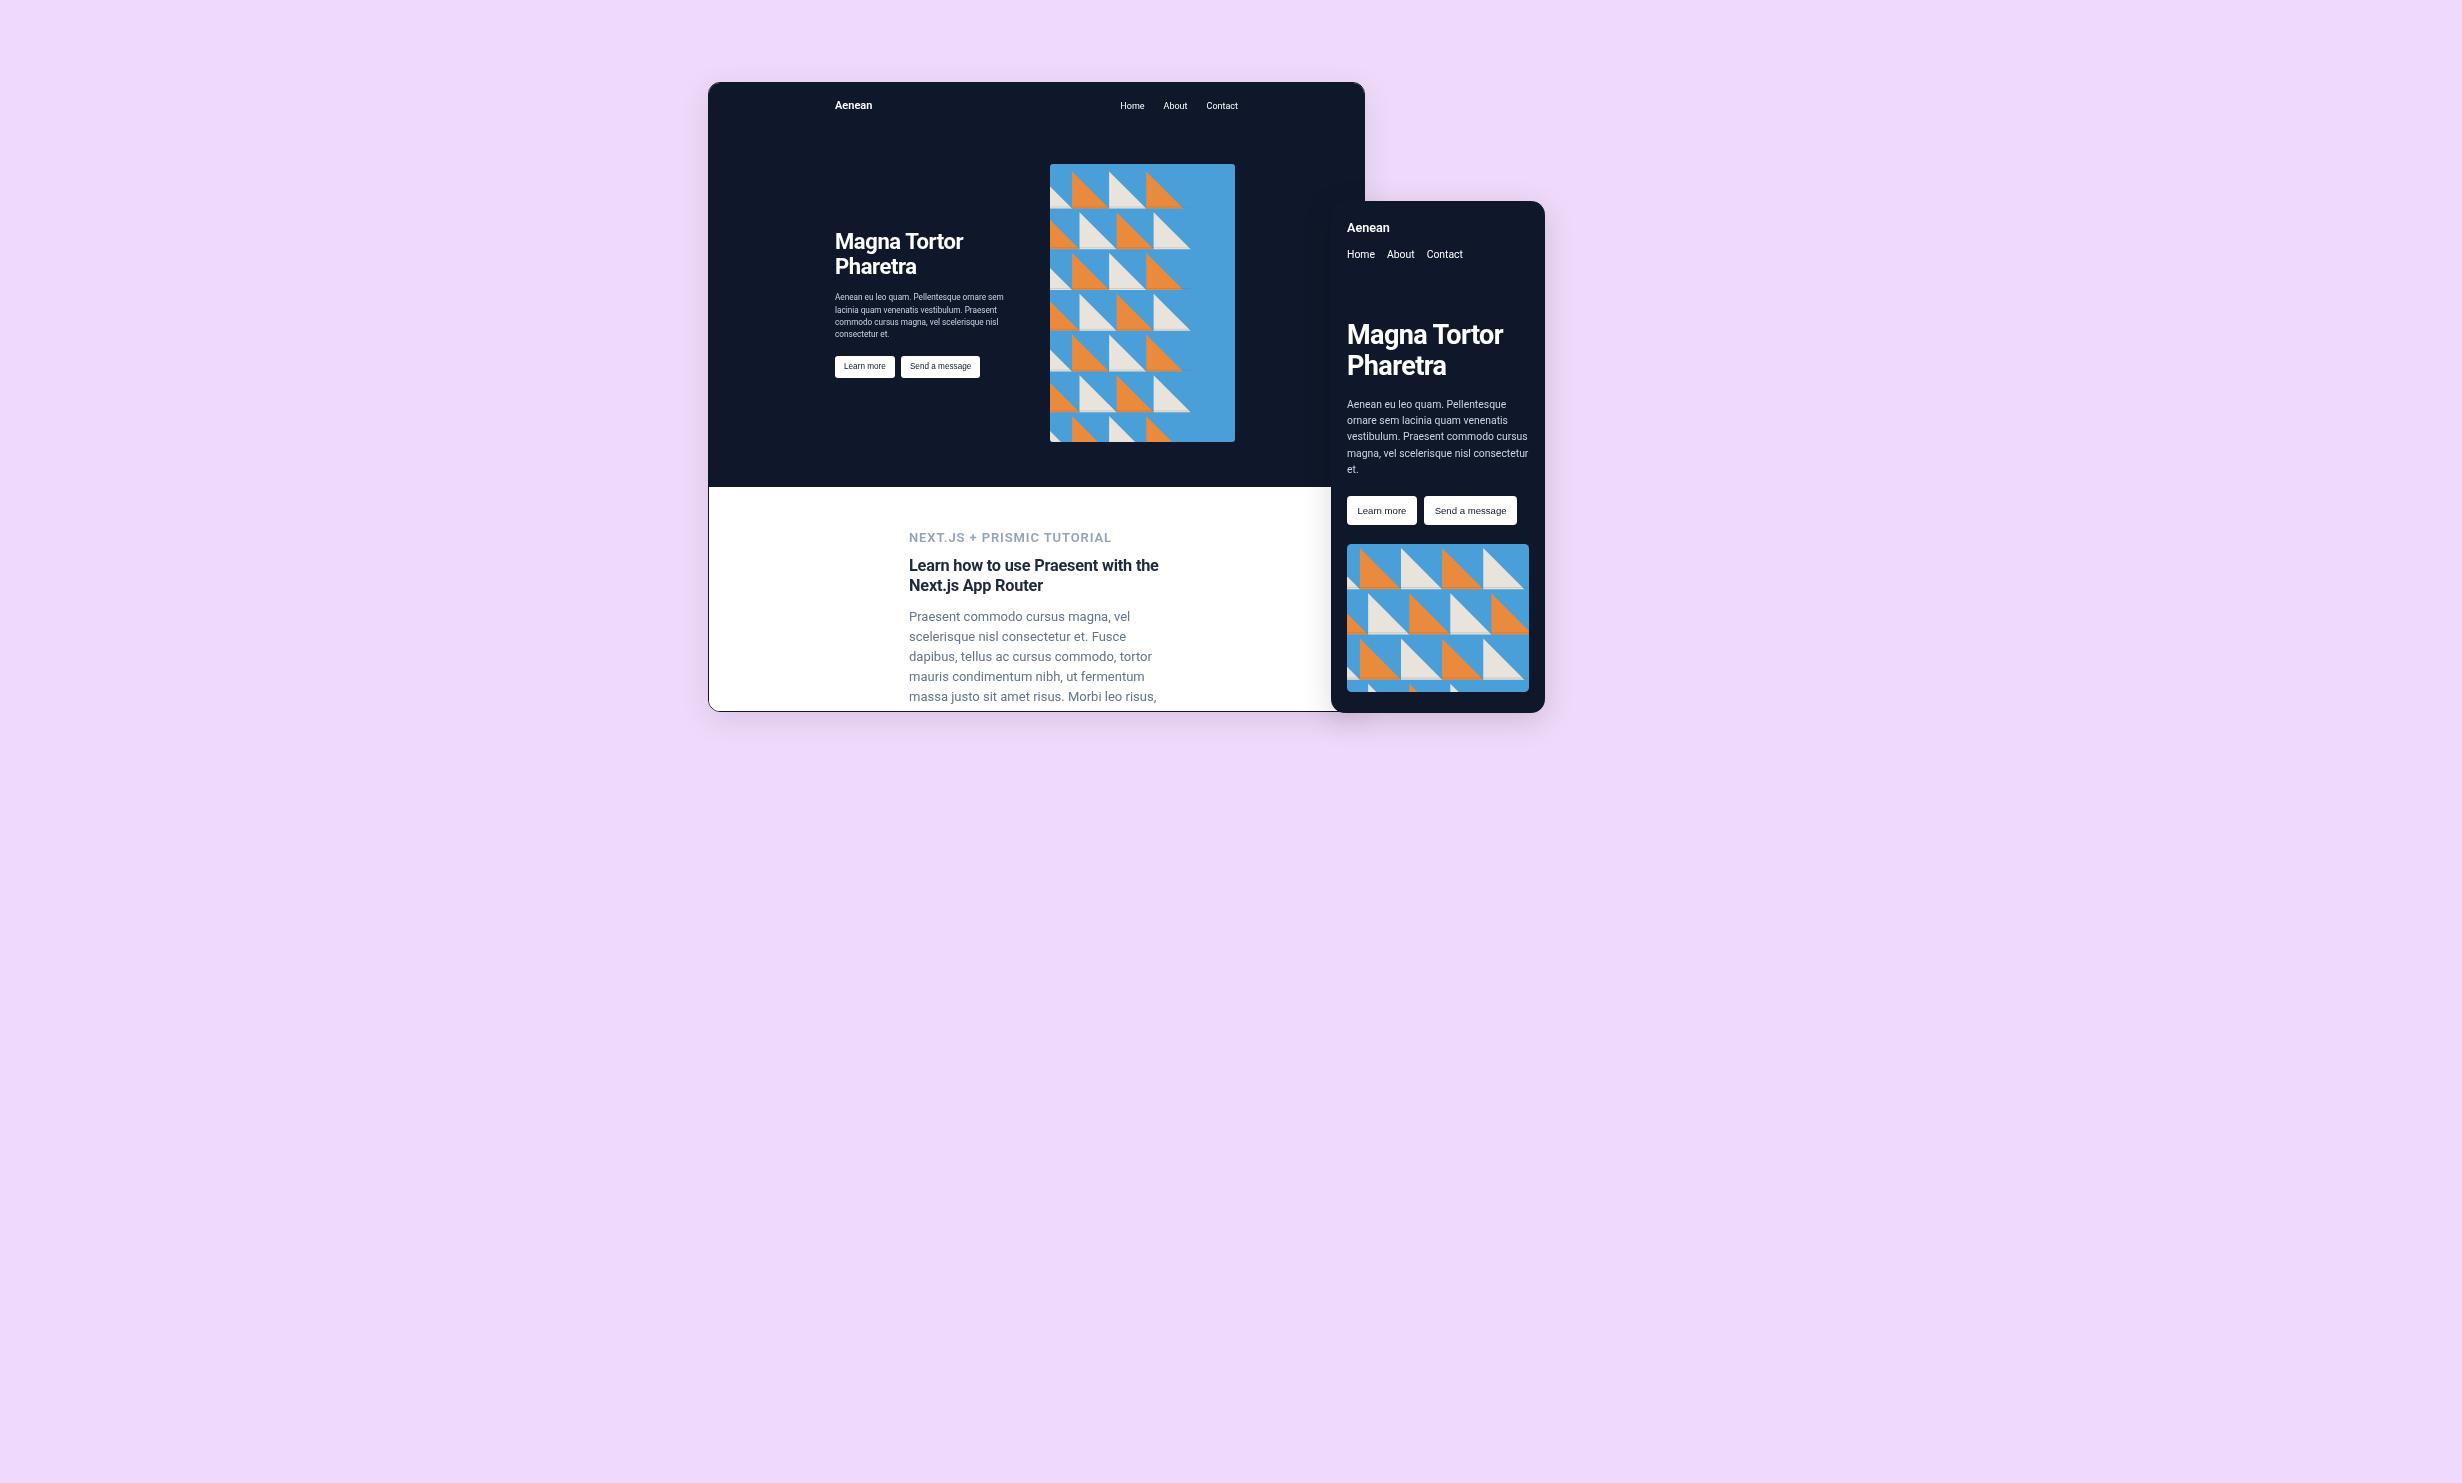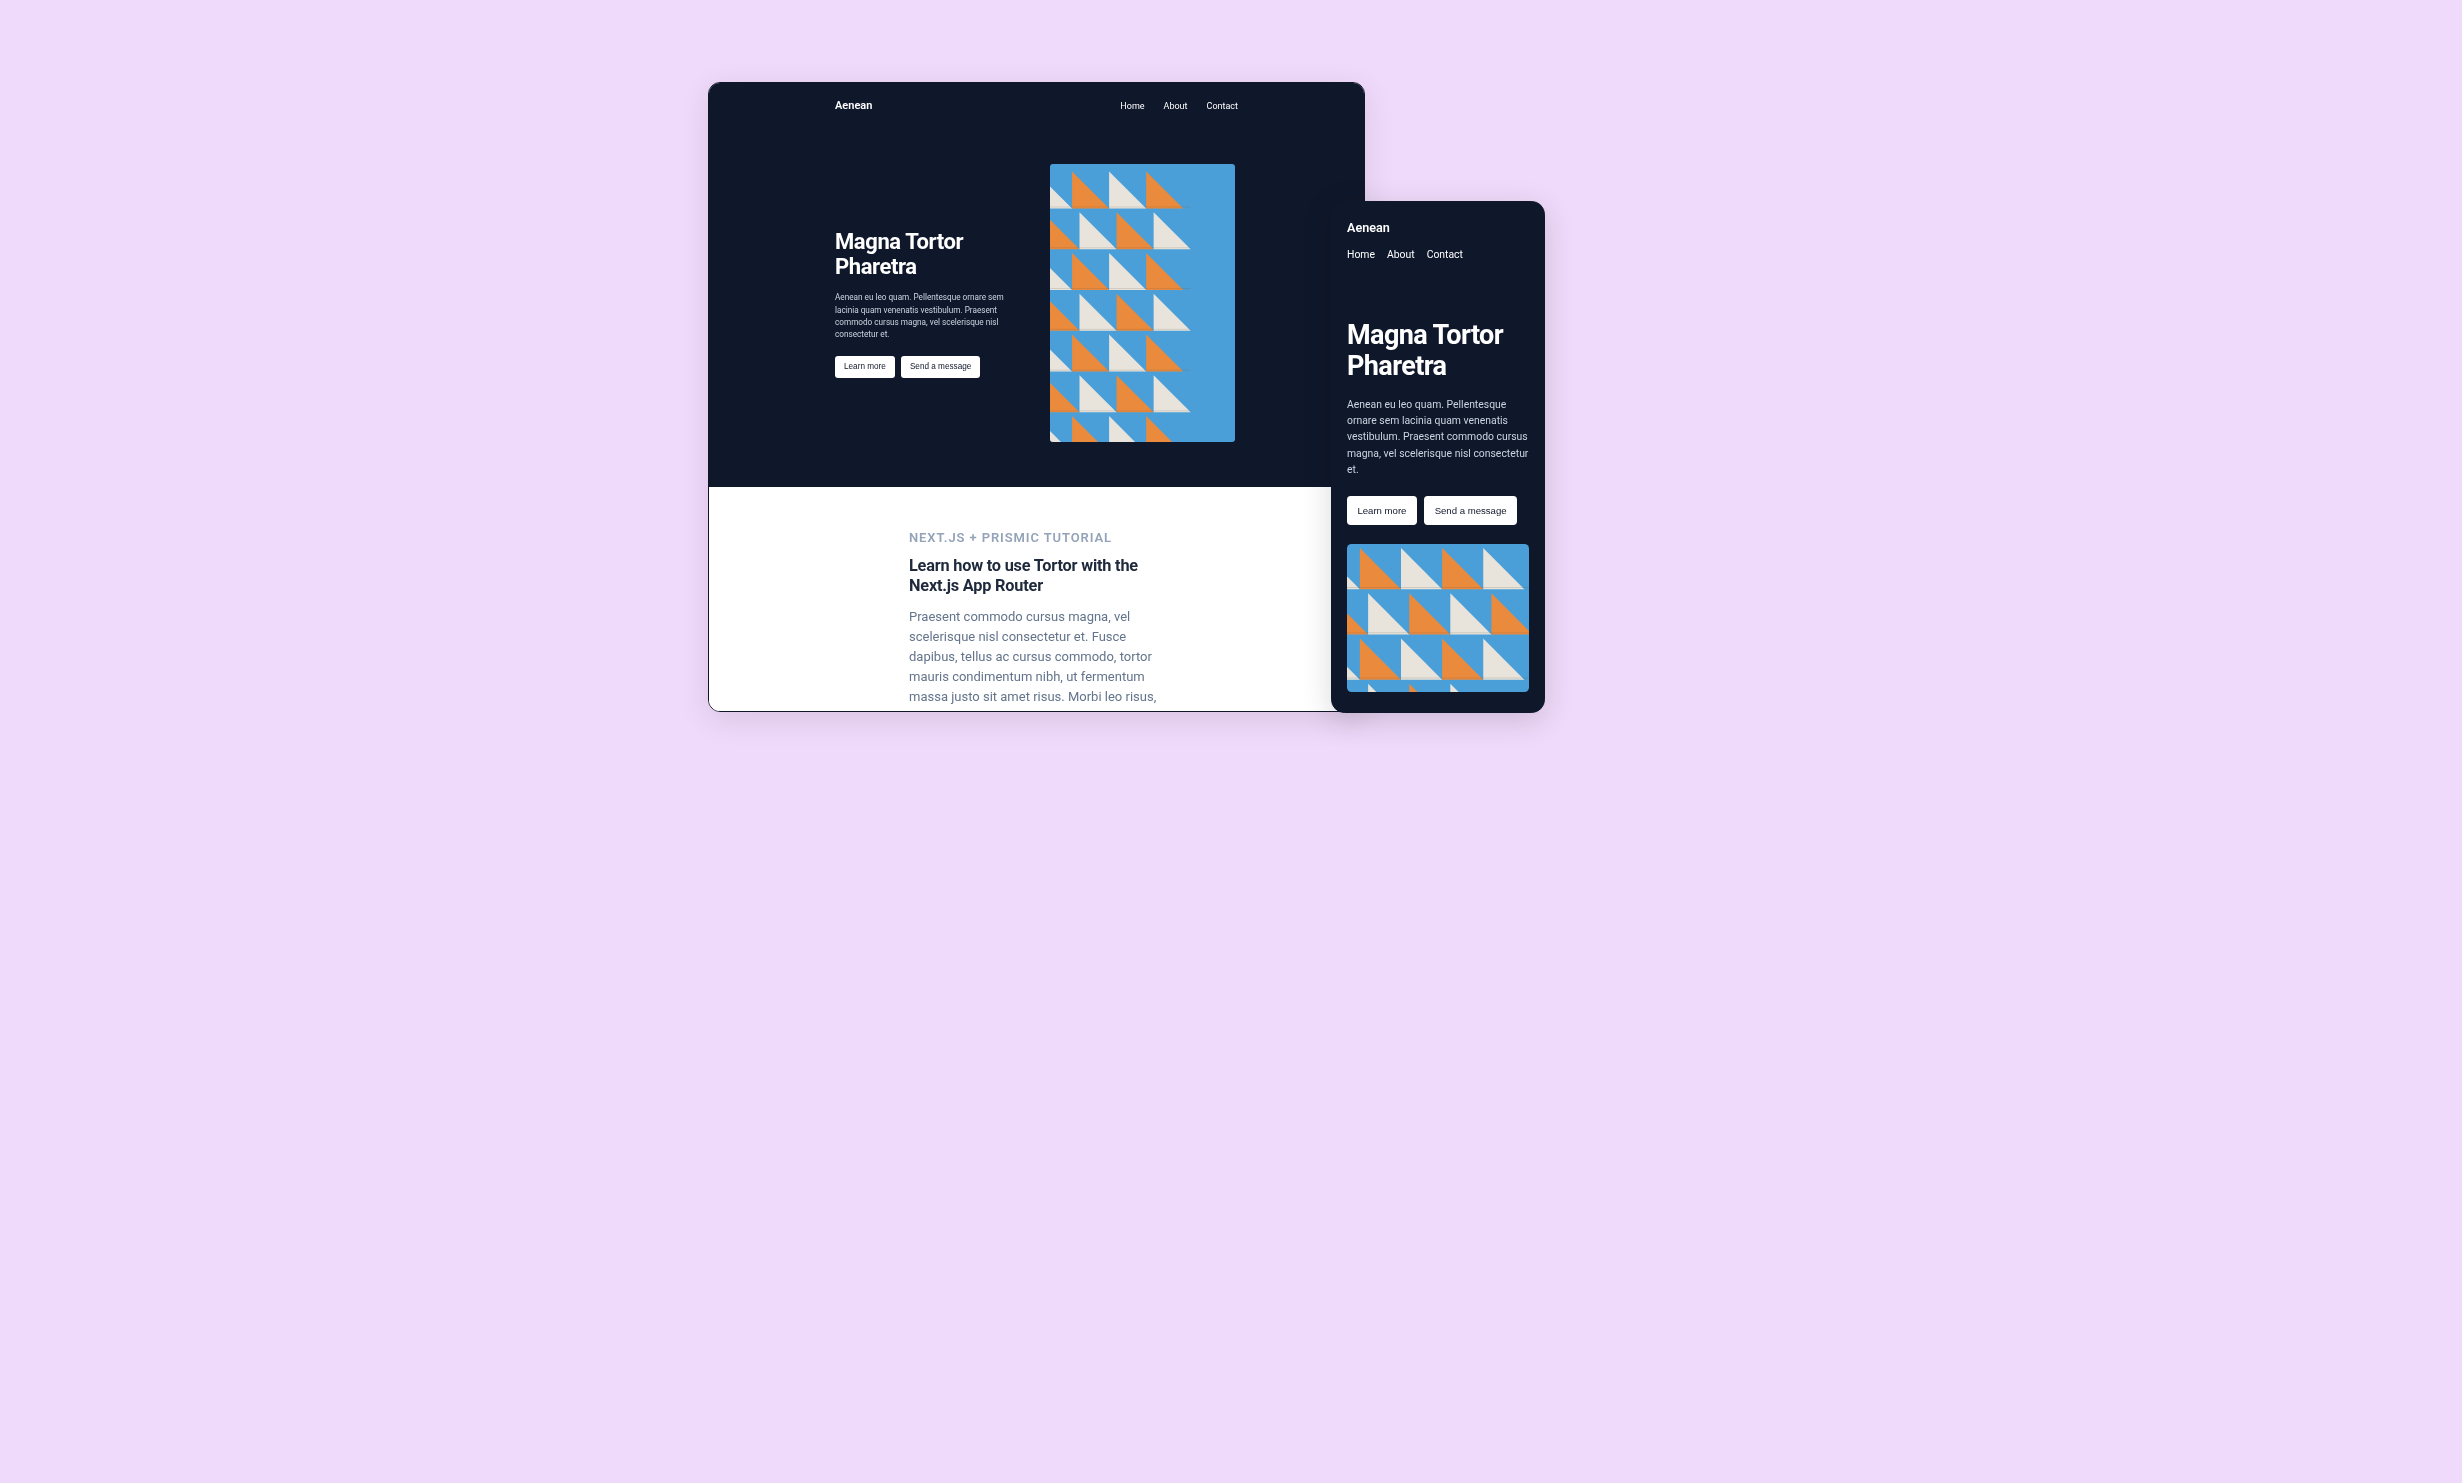--- a/index.html
+++ b/index.html
@@ -314,21 +314,21 @@
                 <line x1="-20" y1="333" x2="190" y2="333"></line>
               </g>
             </g>
           </svg>
         </div>
       </div>
     </div>
 
     <div class="desktop-article">
       <div class="article-eyebrow">NEXT.JS + PRISMIC TUTORIAL</div>
-      <h2 class="article-title">Learn how to use Tortor with the Next.js App Router</h2>
+      <h2 class="article-title">Learn how to use Praesent with the Next.js App Router</h2>
       <p class="article-body">Praesent commodo cursus magna, vel scelerisque nisl consectetur et. Fusce dapibus, tellus ac cursus commodo, tortor mauris condimentum nibh, ut fermentum massa justo sit amet risus. Morbi leo risus, porta ac consectetur ac, vestibulum at eros. Cras justo odio, dapibus ac facilisis in, egestas eget quam. Sed posuere consectetur est at lobortis.</p>
     </div>
   </div>
 
   <div class="mobile-frame">
     <div class="mobile-inner">
       <div class="mobile-brand">Aenean</div>
       <div class="mobile-nav-links">
         <span class="mobile-nav-link">Home</span>
         <span class="mobile-nav-link">About</span>

